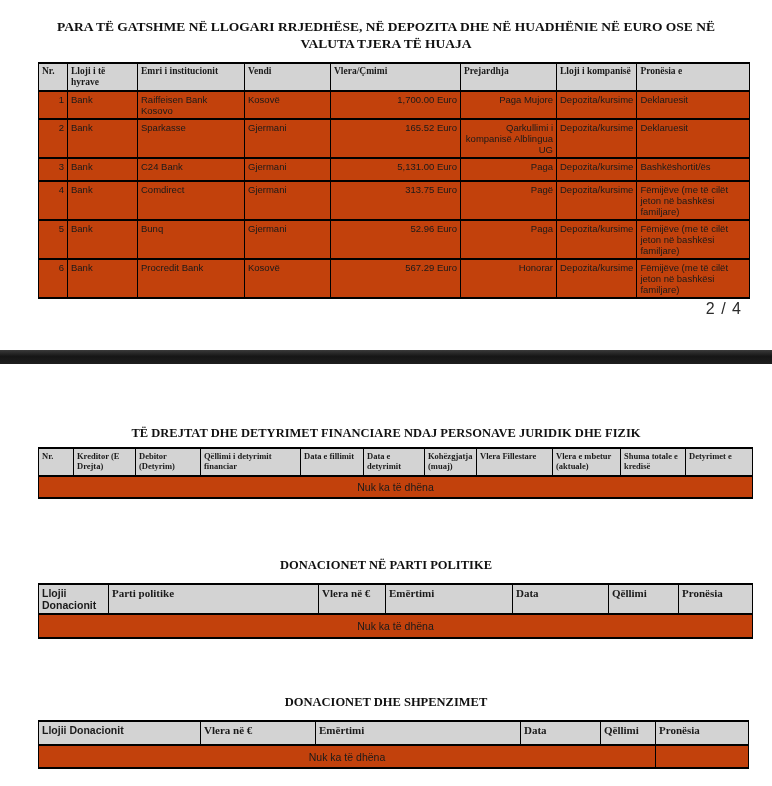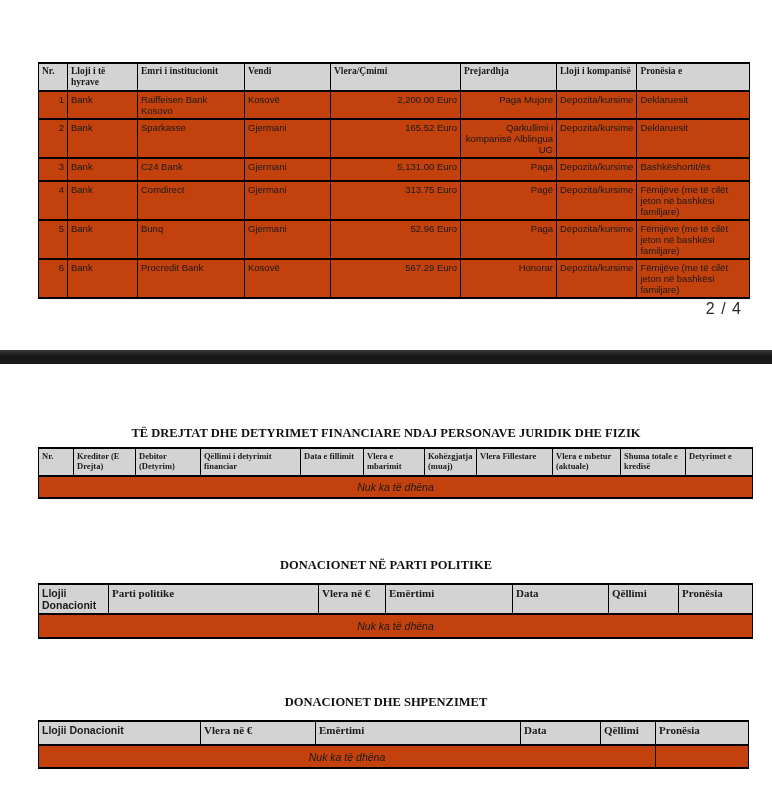--- a/index.html
+++ b/index.html
@@ -39,32 +39,34 @@
   #table-party tbody tr { height:24px; }
 
   
   #table-expenses { left:38px; top:720px; }
   #table-expenses th { font-size:11px; line-height:13px; }
   #table-expenses thead tr { height:24px; }
   #table-expenses tbody tr { height:23px; }
 
   .sans-head { font-family:"Liberation Sans", sans-serif !important; font-size:10.5px !important; line-height:12px !important; }
   .rgt { text-align:right; }
-  .empty-cell { text-align:center; font-size:10.5px; vertical-align:middle; font-family:"Liberation Sans", sans-serif;font-style:italic; }
+  .empty-cell { text-align:center; font-size:10.5px; vertical-align:middle; font-family:"Liberation Sans", sans-serif; }
 
   #page-number { position:absolute; top:300px; right:30px; font-size:16px; color:#2b2b2b;
     font-family:"Liberation Sans", sans-serif; letter-spacing:1px; }
 
   #page-divider { position:absolute; left:0; top:350px; width:772px; height:14px;
     background:linear-gradient(#3a3a3a, #161616 45%, #1e1e1e); }
 </style>
 </head>
 <body>
 
 <div class="doc-title" id="title-cash">
+  <span style="display:block">PARA TË GATSHME NË LLOGARI RRJEDHËSE, NË DEPOZITA DHE NË HUADHËNIE NË EURO OSE NË</span>
+  <span style="display:block">VALUTA TJERA TË HUAJA</span>
 </div>
 
 <table id="table-cash">
   <colgroup>
     <col style="width:29px">
       <col style="width:70px">
       <col style="width:107px">
       <col style="width:86px">
     <col style="width:130px">
       <col style="width:96px">
@@ -82,21 +84,21 @@
       <th>Lloji i kompanisë</th>
       <th>Pronësia e</th>
     </tr>
   </thead>
   <tbody>
     <tr>
       <td class="rgt">1</td>
       <td>Bank</td>
       <td>Raiffeisen Bank Kosovo</td>
       <td>Kosovë</td>
-      <td class="rgt">2,200.00 Euro</td>
+      <td class="rgt">1,700.00 Euro</td>
       <td class="rgt">Paga Mujore</td>
       <td class="rgt">Depozita/kursime</td>
       <td>Deklaruesit</td>
     </tr>
     <tr>
       <td class="rgt">2</td>
       <td>Bank</td>
       <td>Sparkasse</td>
       <td>Gjermani</td>
       <td class="rgt">165.52 Euro</td>
@@ -167,21 +169,21 @@
       <col style="width:65px">
       <col style="width:67px">
   </colgroup>
   <thead>
     <tr>
       <th>Nr.</th>
       <th>Kreditor (E Drejta)</th>
       <th>Debitor (Detyrim)</th>
       <th>Qëllimi i detyrimit financiar</th>
       <th>Data e fillimit</th>
-      <th>Vlera e mbarimit</th>
+      <th>Data e detyrimit</th>
       <th>Kohëzgjatja (muaj)</th>
       <th>Vlera Fillestare</th>
       <th>Vlera e mbetur (aktuale)</th>
       <th>Shuma totale e kredisë</th>
       <th>Detyrimet e</th>
     </tr>
   </thead>
   <tbody>
     <tr>
       <td class="empty-cell" colspan="11">Nuk ka të dhëna</td>

